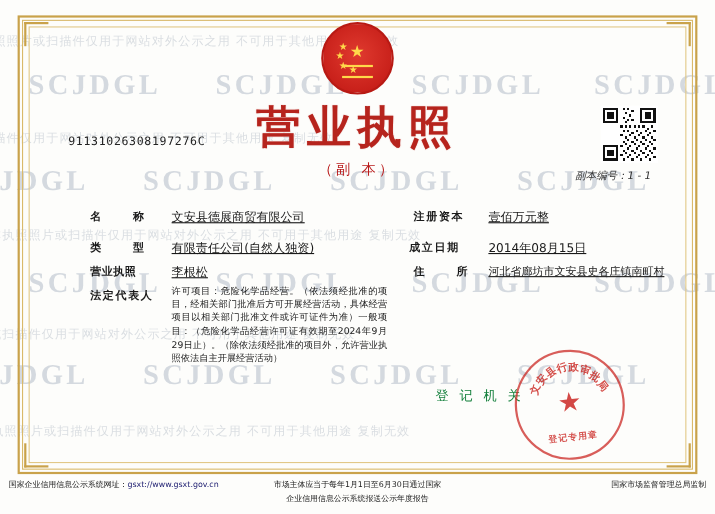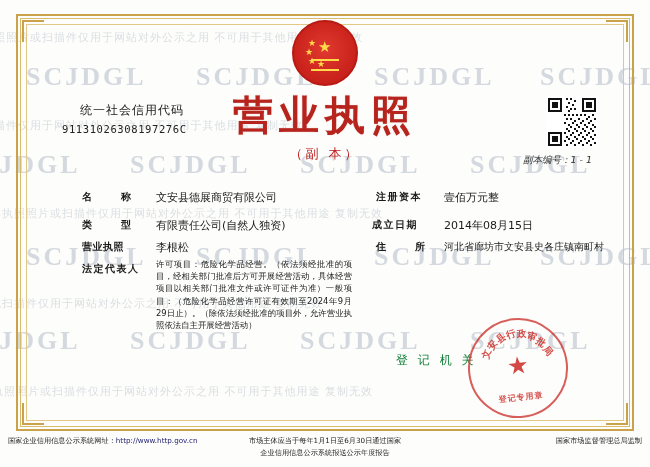--- a/index.html
+++ b/index.html
@@ -200,20 +200,21 @@
     color: #1a1a1a;
     letter-spacing: 3px;
     white-space: nowrap;
     font-weight: bold;
   }
   .field-value {
     position: absolute;
     font-size: 11px;
     color: #1a1a1a;
     white-space: nowrap;
+    text-decoration: underline;
   }
 
   
   .scope-text {
     position: absolute;
     left: 156px;
     top: 258px;
     width: 196px;
     font-size: 8.4px;
     line-height: 1.45;
@@ -372,21 +373,20 @@
       <span class="s3">★</span>
       <span class="s4">★</span>
       <span class="gate"></span>
     </div>
   </div>
 
   <div class="title">营业执照</div>
   <div class="subtitle">（副 本）</div>
   <div class="doc-number">副本编号：1 - 1</div>
 
-  <div class="credit-label">统一社会信用代码</div>
   <div class="credit-value">91131026308197276C</div>
 
   <div class="qr">
     <svg width="52" height="52" viewBox="0 0 26 26" shape-rendering="crispEdges">
       <rect width="26" height="26" fill="#ffffff"></rect>
       <g fill="#111111">
         <rect x="1" y="1" width="7" height="1"></rect>
           <rect x="1" y="7" width="7" height="1"></rect>
         <rect x="1" y="1" width="1" height="7"></rect>
           <rect x="7" y="1" width="1" height="7"></rect>
@@ -511,21 +511,21 @@
       <span style="transform: rotate(22deg) translate(0, -40px);">审</span>
       <span style="transform: rotate(40deg) translate(0, -40px);">批</span>
       <span style="transform: rotate(58deg) translate(0, -40px);">局</span>
     </div>
     <div class="seal-star">★</div>
     <div class="seal-bottom">登记专用章</div>
   </div>
 
   <div class="footer">
     <div class="footer-left">
-      <span>国家企业信用信息公示系统网址：</span><span class="footer-url">http://www.http.gov.cn</span>
+      <span>国家企业信用信息公示系统网址：</span><span class="footer-url">gsxt://www.gsxt.gov.cn</span>
     </div>
     <div class="footer-center">
       <div>市场主体应当于每年1月1日至6月30日通过国家</div>
       <div>企业信用信息公示系统报送公示年度报告</div>
     </div>
     <div class="footer-right">
       <div>国家市场监督管理总局监制</div>
     </div>
   </div>
 

